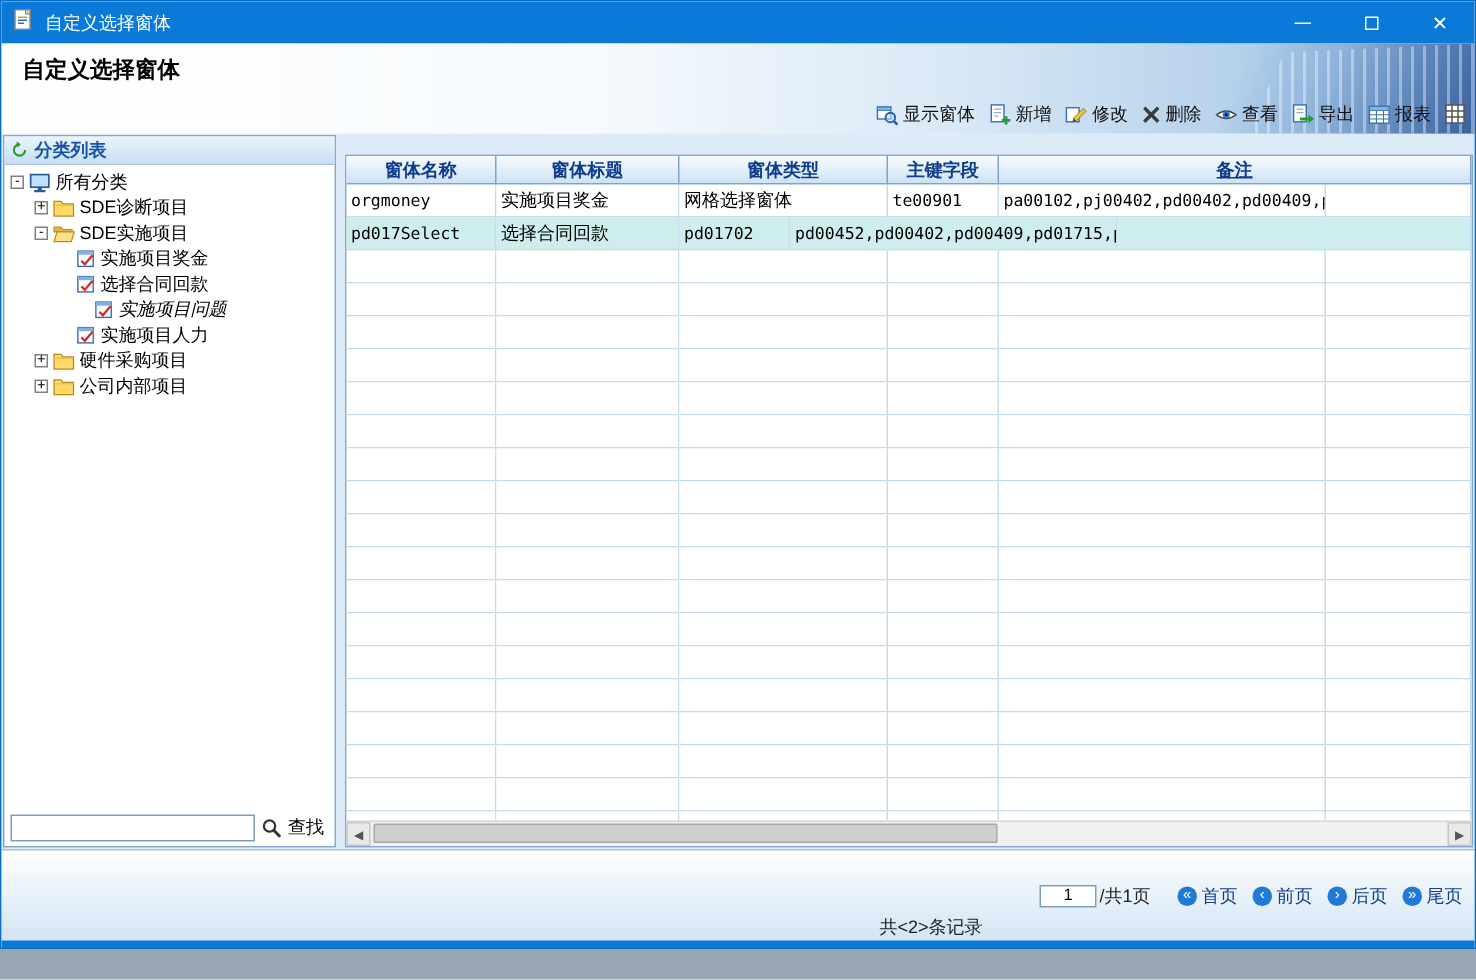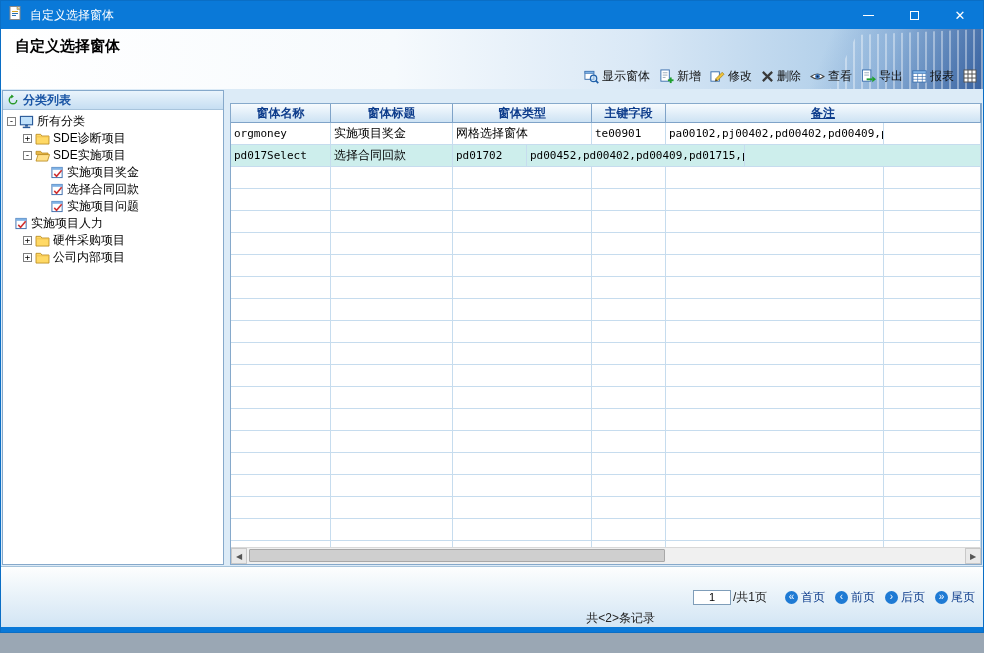--- a/index.html
+++ b/index.html
@@ -276,32 +276,32 @@
             <span class="expander-spacer"></span>
             <span class="tree-icon">
               <svg width="13" height="13" viewBox="0 0 14 14">
                 <rect x="1" y="1.5" width="11" height="11" fill="#fff" stroke="#3a6aaa" stroke-width="1"></rect>
                 <rect x="1" y="1.5" width="11" height="2.6" fill="#7fb2e5"></rect>
                 <path d="M3.5 8.5 L6 11 L11.5 4.5" fill="none" stroke="#d03030" stroke-width="1.7"></path>
               </svg>
             </span>
             <span class="tree-label">选择合同回款</span>
           </div>
-          <div class="tree-item" style="padding-left: 36px;">
+          <div class="tree-item" style="padding-left: 48px; font-style: italic;">
             <span class="expander-spacer"></span>
             <span class="tree-icon">
               <svg width="13" height="13" viewBox="0 0 14 14">
                 <rect x="1" y="1.5" width="11" height="11" fill="#fff" stroke="#3a6aaa" stroke-width="1"></rect>
                 <rect x="1" y="1.5" width="11" height="2.6" fill="#7fb2e5"></rect>
                 <path d="M3.5 8.5 L6 11 L11.5 4.5" fill="none" stroke="#d03030" stroke-width="1.7"></path>
               </svg>
             </span>
             <span class="tree-label">实施项目问题</span>
           </div>
-          <div class="tree-item" style=" align-items: center;">
+          <div class="tree-item" style="padding-left: 36px; align-items: center;">
             <span class="expander-spacer"></span>
             <span class="tree-icon">
               <svg width="13" height="13" viewBox="0 0 14 14">
                 <rect x="1" y="1.5" width="11" height="11" fill="#fff" stroke="#3a6aaa" stroke-width="1"></rect>
                 <rect x="1" y="1.5" width="11" height="2.6" fill="#7fb2e5"></rect>
                 <path d="M3.5 8.5 L6 11 L11.5 4.5" fill="none" stroke="#d03030" stroke-width="1.7"></path>
               </svg>
             </span>
             <span class="tree-label">实施项目人力</span>
           </div>
@@ -319,20 +319,30 @@
             <span class="expander">+</span>
             <span class="tree-icon">
               <svg width="15" height="13" viewBox="0 0 16 14">
                 <path d="M1 2.5 h5 l1.3 1.8 H15 V13 H1 Z" fill="#ffd965" stroke="#b98a1e" stroke-width="0.9"></path>
                 <path d="M1 5.2 H15" stroke="#e8b84a" stroke-width="0.8"></path>
               </svg>
             </span>
             <span class="tree-label">公司内部项目</span>
           </div>
         </div>
+      <div class="find-row">
+        <input class="find-input" value="" style="">
+        <span style="display:inline-flex;">
+          <svg width="14" height="14" viewBox="0 0 16 16">
+              <circle cx="6.5" cy="6.5" r="4.3" fill="none" stroke="#333" stroke-width="1.7"></circle>
+              <line x1="9.8" y1="9.8" x2="14.6" y2="14.6" stroke="#333" stroke-width="2.2"></line>
+            </svg>
+        </span>
+        <span class="find-label">查找</span>
+      </div>
     </div>
 
     <div class="content">
       <div class="grid-header" id="grid-header">
           <div class="gh-cell" style="width: 100px;">窗体名称</div>
           <div class="gh-cell" style="width: 122px;">窗体标题</div>
           <div class="gh-cell" style="width: 139px;">窗体类型</div>
           <div class="gh-cell" style="width: 74px;">主键字段</div>
           <div class="gh-cell" style="flex: 1 1 0%; text-decoration: underline;">备注</div>
         </div>

